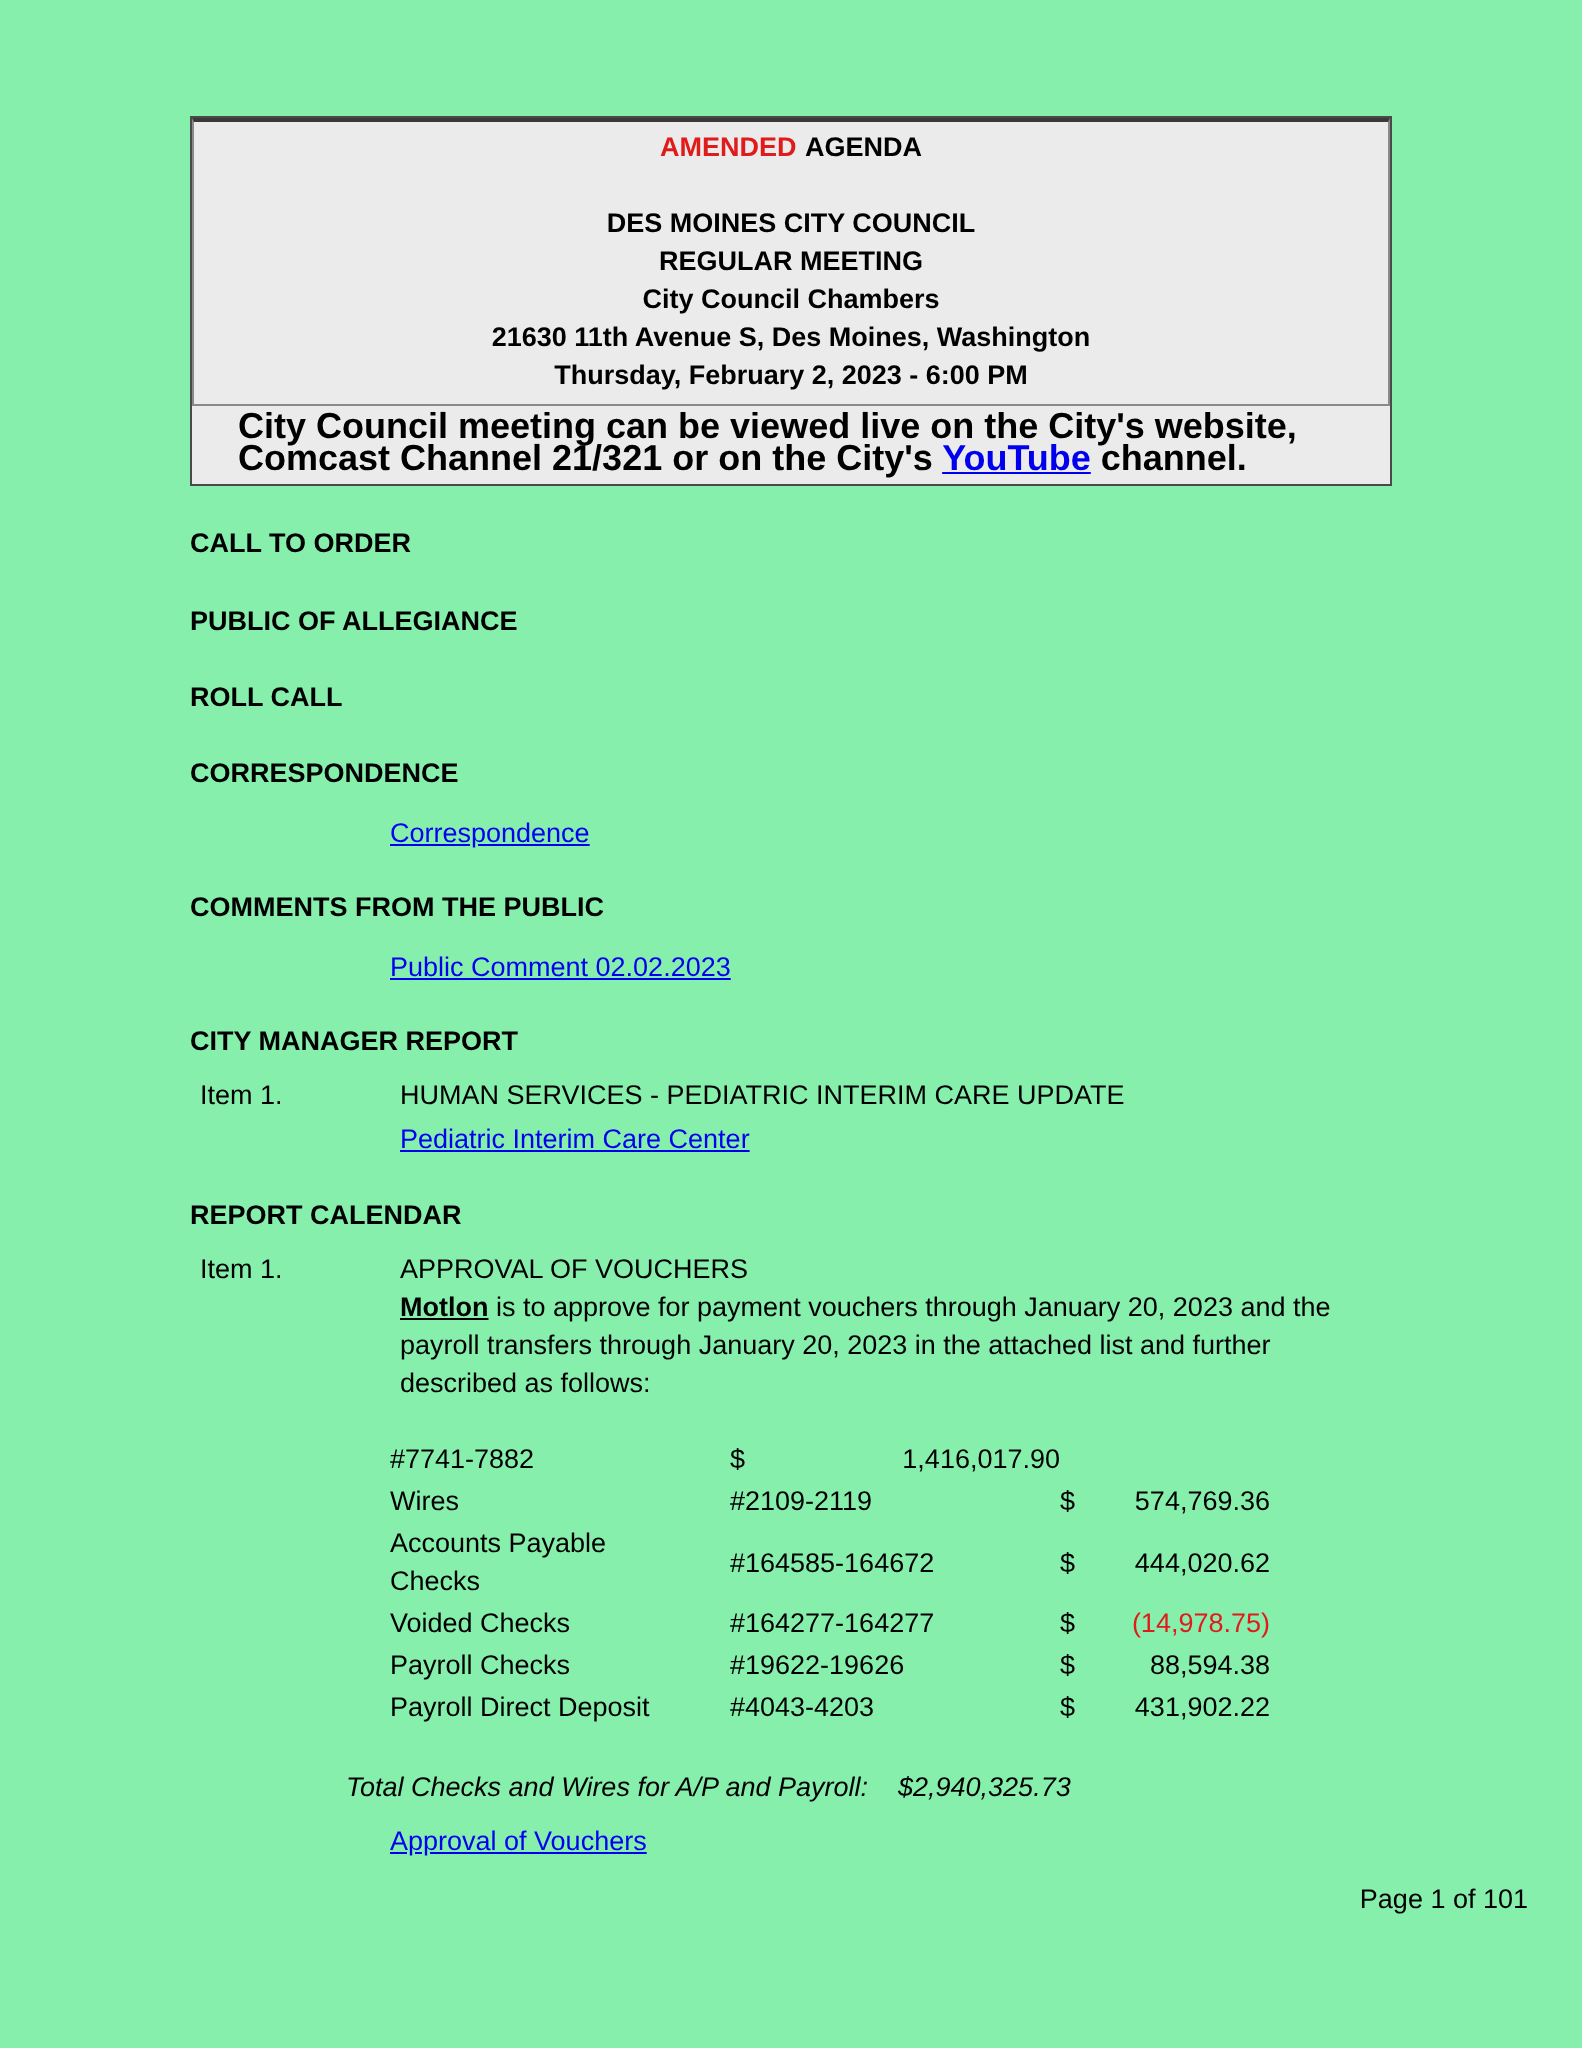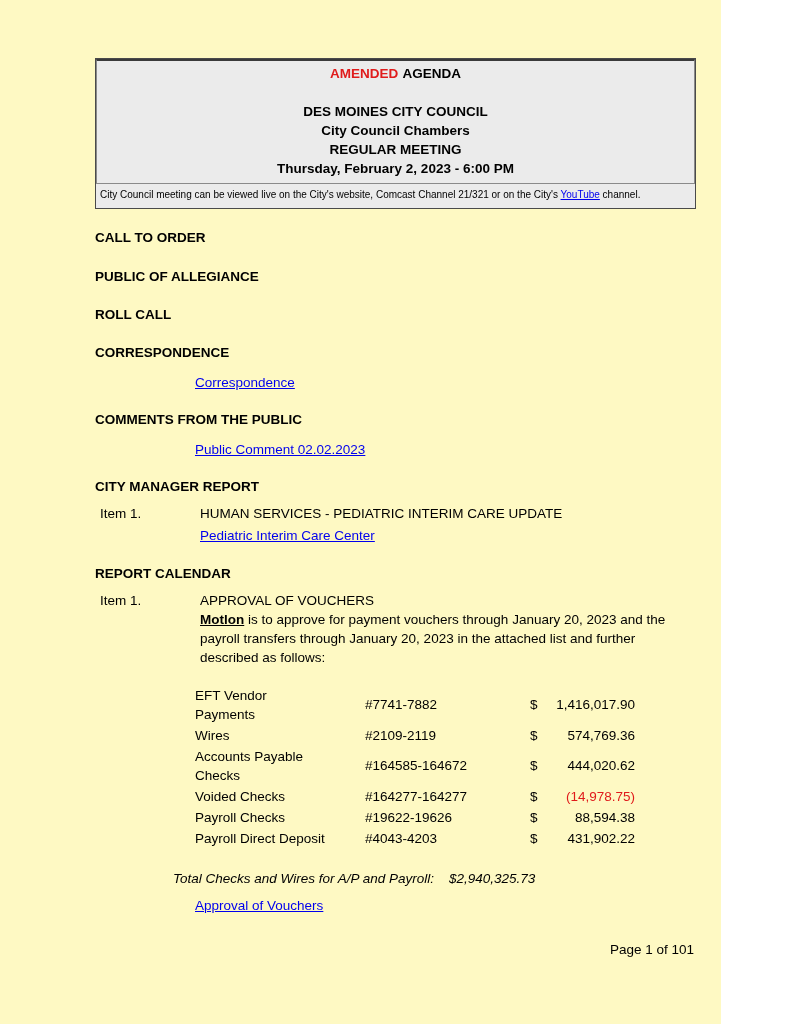--- a/index.html
+++ b/index.html
@@ -1,20 +1,20 @@
 <!DOCTYPE html>
 <html><head>
 <meta charset="utf-8">
 <style>
   html, body { margin: 0; padding: 0; background: #ffffff; }
   .page {
     position: relative;
-    width: 721px;
+    width: 791px;
     height: 1024px;
-    background: #fef9c3;
+    background: #86efac;
     font-family: "Liberation Sans", sans-serif;
     font-size: 13.5px;
     line-height: 19px;
     color: #000;
     overflow: hidden;
   }
   .content { margin-left: 95px; width: 603px; }
 
   
   .header-box {
@@ -29,24 +29,24 @@
     border-top: 2px solid #3a3a3a;
     margin: 0;
     padding: 3px 8px 5px 8px;
     text-align: center;
     font-weight: bold;
   }
   .title-gap { height: 19px; }
   .red { color: #e01b1b; }
   .title-rest { margin-left: 0.32em; }
   .header-note {
-    padding: 3px 7px 5px 4px;
-    font-size: 10px;
+    padding: 3px 7px 5px 23px;
+    font-size: 18px;
     line-height: 15.5px;
-    font-weight: normal;
+    font-weight: bold;
   }
   a, .link {
     color: #0000ee;
     text-decoration: underline;
     cursor: pointer;
   }
 
   
   .heading { font-weight: bold; }
   .mt19 { margin-top: 19px; }
@@ -90,22 +90,23 @@
 <div class="page">
   <div class="content">
 
     <div class="header-box">
       <div class="header-inner">
         <div>
           <span class="red">AMENDED</span><span class="title-rest">AGENDA</span>
         </div>
         <div class="title-gap"></div>
         <div>DES MOINES CITY COUNCIL</div>
+        <div>REGULAR MEETING</div>
         <div>City Council Chambers</div>
-        <div>REGULAR MEETING</div>
+        <div>21630 11th Avenue S, Des Moines, Washington</div>
         <div>Thursday, February 2, 2023 - 6:00 PM</div>
       </div>
       <div class="header-note">
         <span>City Council meeting can be viewed live on the City's website, Comcast Channel 21/321 or on the City's </span><a href="#">YouTube</a><span> channel.</span>
       </div>
     </div>
 
     <div class="heading mt19">CALL TO ORDER</div>
 
     <div class="heading mt20">PUBLIC OF ALLEGIANCE</div>
@@ -139,22 +140,20 @@
       <div class="item-body">
         <div>APPROVAL OF VOUCHERS</div>
         <div class="motion-para">
           <span class="motion-word">Motlon</span><span> is to approve for payment vouchers through January 20, 2023 and the payroll transfers through January 20, 2023 in the attached list and further described as follows:</span>
         </div>
       </div>
     </div>
 
     <div class="voucher-table">
       <div class="voucher-row">
-        <div class="v-label">EFT Vendor
-Payments</div>
         <div class="v-range">#7741-7882</div>
         <div class="v-amount">
           <span>$</span>
             <span>1,416,017.90</span>
         </div>
       </div>
       <div class="voucher-row">
         <div class="v-label">Wires</div>
         <div class="v-range">#2109-2119</div>
         <div class="v-amount">

